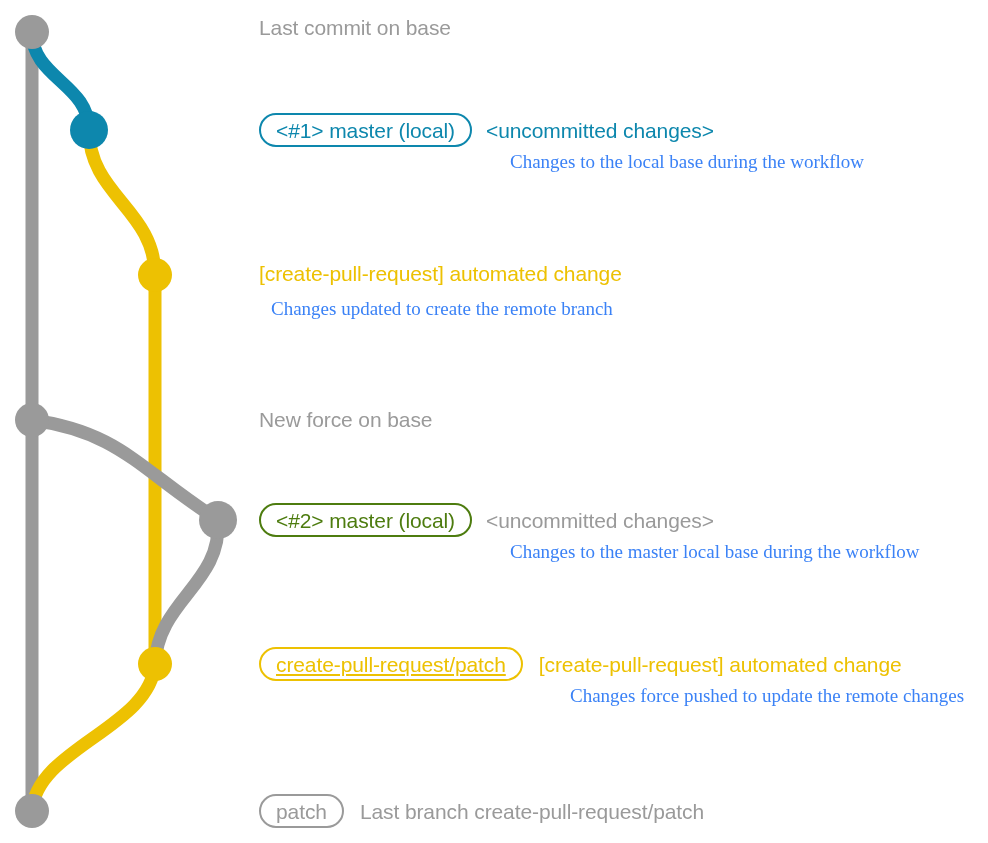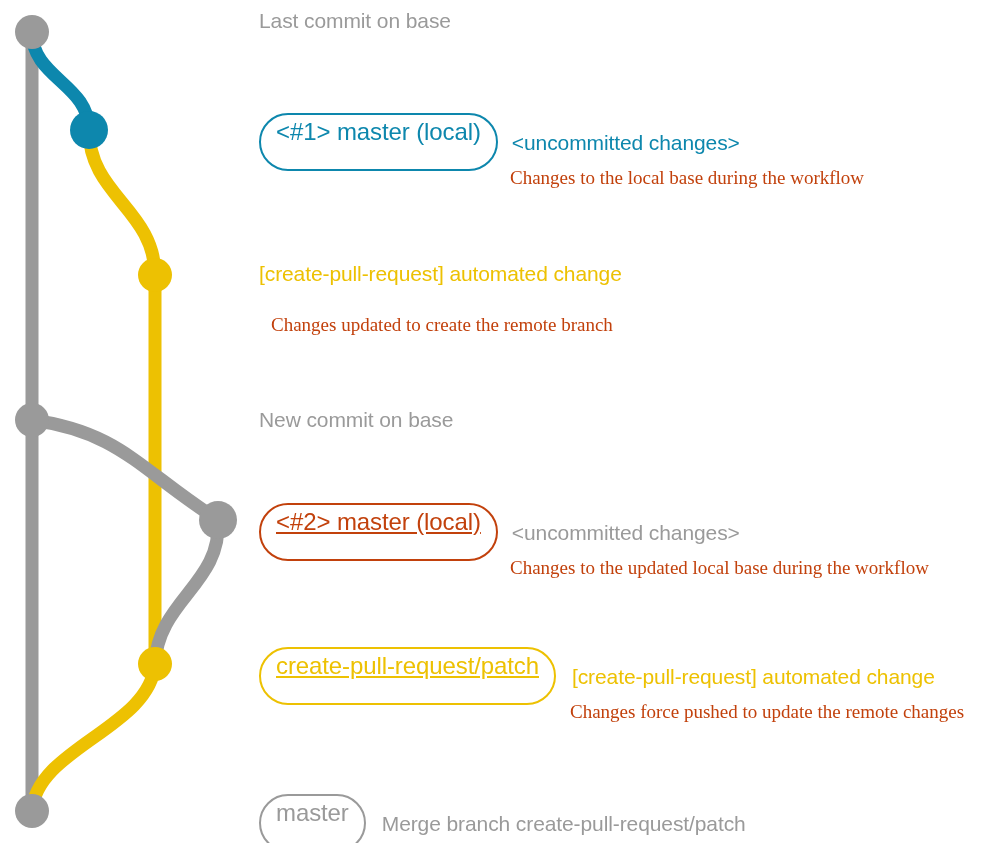--- a/index.html
+++ b/index.html
@@ -39,41 +39,40 @@
     align-items: center;
     white-space: nowrap;
   }
 
   .badge {
     display: inline-flex;
     align-items: center;
     justify-content: center;
     border: 2px solid currentColor;
     border-radius: 999px;
-    padding: 5px 15px 25px 15px;
-    font-size: 24px;
+    padding: 5px 15px 4px 15px;
+    font-size: 21px;
     line-height: 1;
     letter-spacing: -0.1px;
     box-sizing: border-box;
   }
 
   .headline {
     font-size: 21px;
     line-height: 1;
     letter-spacing: -0.1px;
   }
 
   .subtext {
     position: absolute;
     font-family: "Liberation Serif", serif;
     font-size: 19px;
     line-height: 1;
-    color: #c2410c;
+    color: #3b82f6;
     white-space: nowrap;
-    margin-top: 16px;
   }
 
   .gap-sm { width: 14px; }
   .gap-md { width: 16px; }
 </style>
 </head>
 <body>
 
 <svg id="graph-canvas" viewBox="0 0 988 843" xmlns="http://www.w3.org/2000/svg">
   <g fill="none" stroke-width="13" stroke-linecap="round">
@@ -99,53 +98,53 @@
     <circle cx="155" cy="275" r="17" fill="#edc102"></circle>
     <circle cx="32" cy="420" r="17" fill="#9a9a9a"></circle>
     <circle cx="218" cy="520" r="19" fill="#9a9a9a"></circle>
     <circle cx="155" cy="664" r="17" fill="#edc102"></circle>
     <circle cx="32" cy="811" r="17" fill="#9a9a9a"></circle>
   </g>
 </svg>
 
 <div class="label-layer">
 
-  <div class="row" style="left:259px; top:10px;">
+  <div class="row" style="left:259px; top:17px;">
     <span class="headline" style="color:#9a9a9a;">Last commit on base</span>
   </div>
 
   <div class="row" style="left:259px; top:113px;">
     <span class="badge" style="color:#0d87ad;">&lt;#1&gt; master (local)</span>
     <span class="gap-sm"></span>
     <span class="headline" style="color:#0d87ad;">&lt;uncommitted changes&gt;</span>
   </div>
   <div class="subtext" style="left:510px; top:152px;">Changes to the local base during the workflow</div>
 
   <div class="row" style="left:259px; top:263px;">
     <span class="headline" style="color:#edc102;">[create-pull-request] automated change</span>
   </div>
   <div class="subtext" style="left:271px; top:299px;">Changes updated to create the remote branch</div>
 
   <div class="row" style="left:259px; top:409px;">
-    <span class="headline" style="color:#9a9a9a;">New commit on base</span>
+    <span class="headline" style="color:#9a9a9a;">New force on base</span>
   </div>
 
   <div class="row" style="left:259px; top:503px;">
-    <span class="badge" style="color:#c2410c;text-decoration:underline;">&lt;#2&gt; master (local)</span>
+    <span class="badge" style="color:#4d7c0f;">&lt;#2&gt; master (local)</span>
     <span class="gap-sm"></span>
     <span class="headline" style="color:#9a9a9a;">&lt;uncommitted changes&gt;</span>
   </div>
-  <div class="subtext" style="left:510px; top:542px;">Changes to the updated local base during the workflow</div>
+  <div class="subtext" style="left:510px; top:542px;">Changes to the master local base during the workflow</div>
 
   <div class="row" style="left:259px; top:647px;">
     <span class="badge" style="color:#edc102;text-decoration:underline;">create-pull-request/patch</span>
     <span class="gap-md"></span>
     <span class="headline" style="color:#edc102;">[create-pull-request] automated change</span>
   </div>
   <div class="subtext" style="left:570px; top:686px;">Changes force pushed to update the remote changes</div>
 
   <div class="row" style="left:259px; top:794px;">
-    <span class="badge" style="color:#9a9a9a;">master</span>
+    <span class="badge" style="color:#9a9a9a;">patch</span>
     <span class="gap-md"></span>
-    <span class="headline" style="color:#9a9a9a;">Merge branch create-pull-request/patch</span>
+    <span class="headline" style="color:#9a9a9a;">Last branch create-pull-request/patch</span>
   </div>
 
 </div>
 
 </body></html>

